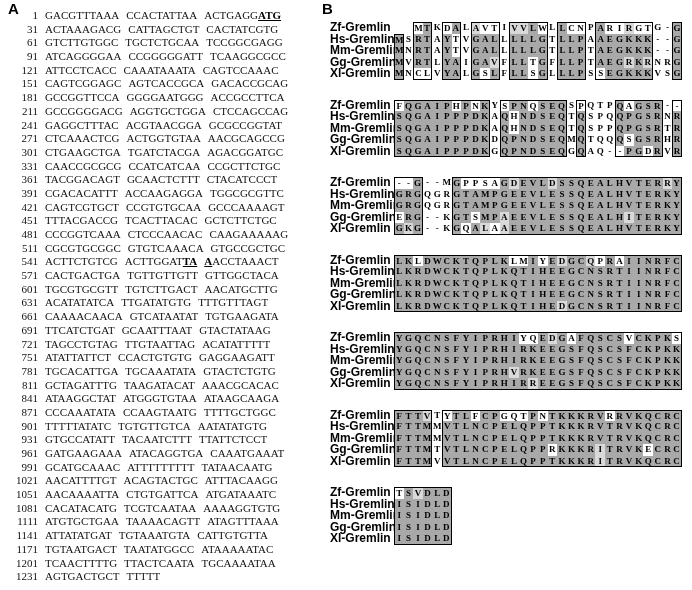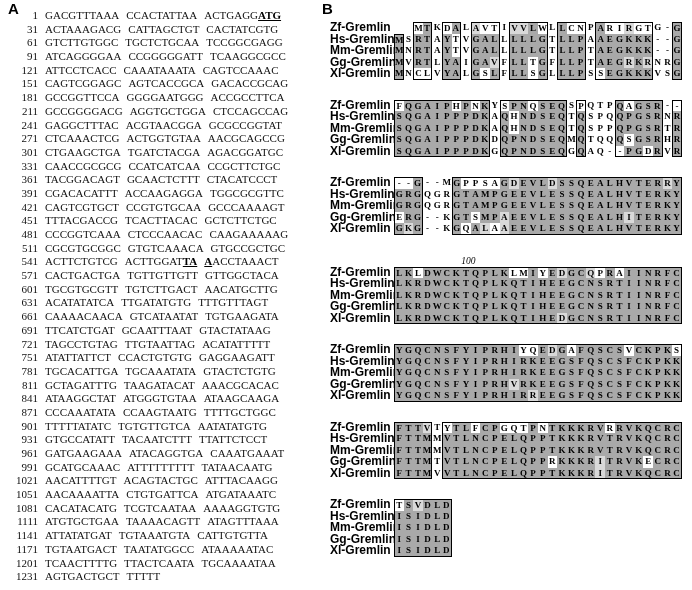--- a/index.html
+++ b/index.html
@@ -573,21 +573,20 @@
               <span class="aln-cell bb c-match">V</span>
               <span class="aln-cell bb c-match">T</span>
               <span class="aln-cell bb c-match">E</span>
               <span class="aln-cell bb c-match">R</span>
               <span class="aln-cell bb c-match">K</span>
               <span class="aln-cell bb br c-match">Y</span>
             </span>
           </div>
         </div>
         <div class="aln-block">
-          <div class="aln-marker" style="margin-left: 131.2px;">100</div>
           <div class="aln-row">
             <span class="aln-label">Zf-Gremlin</span>
             <span class="aln-seq">
               <span class="aln-cell bt bl c-match">L</span>
               <span class="aln-cell bt c-match">K</span>
               <span class="aln-cell bt c-none">L</span>
               <span class="aln-cell bt c-match">D</span>
               <span class="aln-cell bt c-match">W</span>
               <span class="aln-cell bt c-match">C</span>
               <span class="aln-cell bt c-match">K</span>

